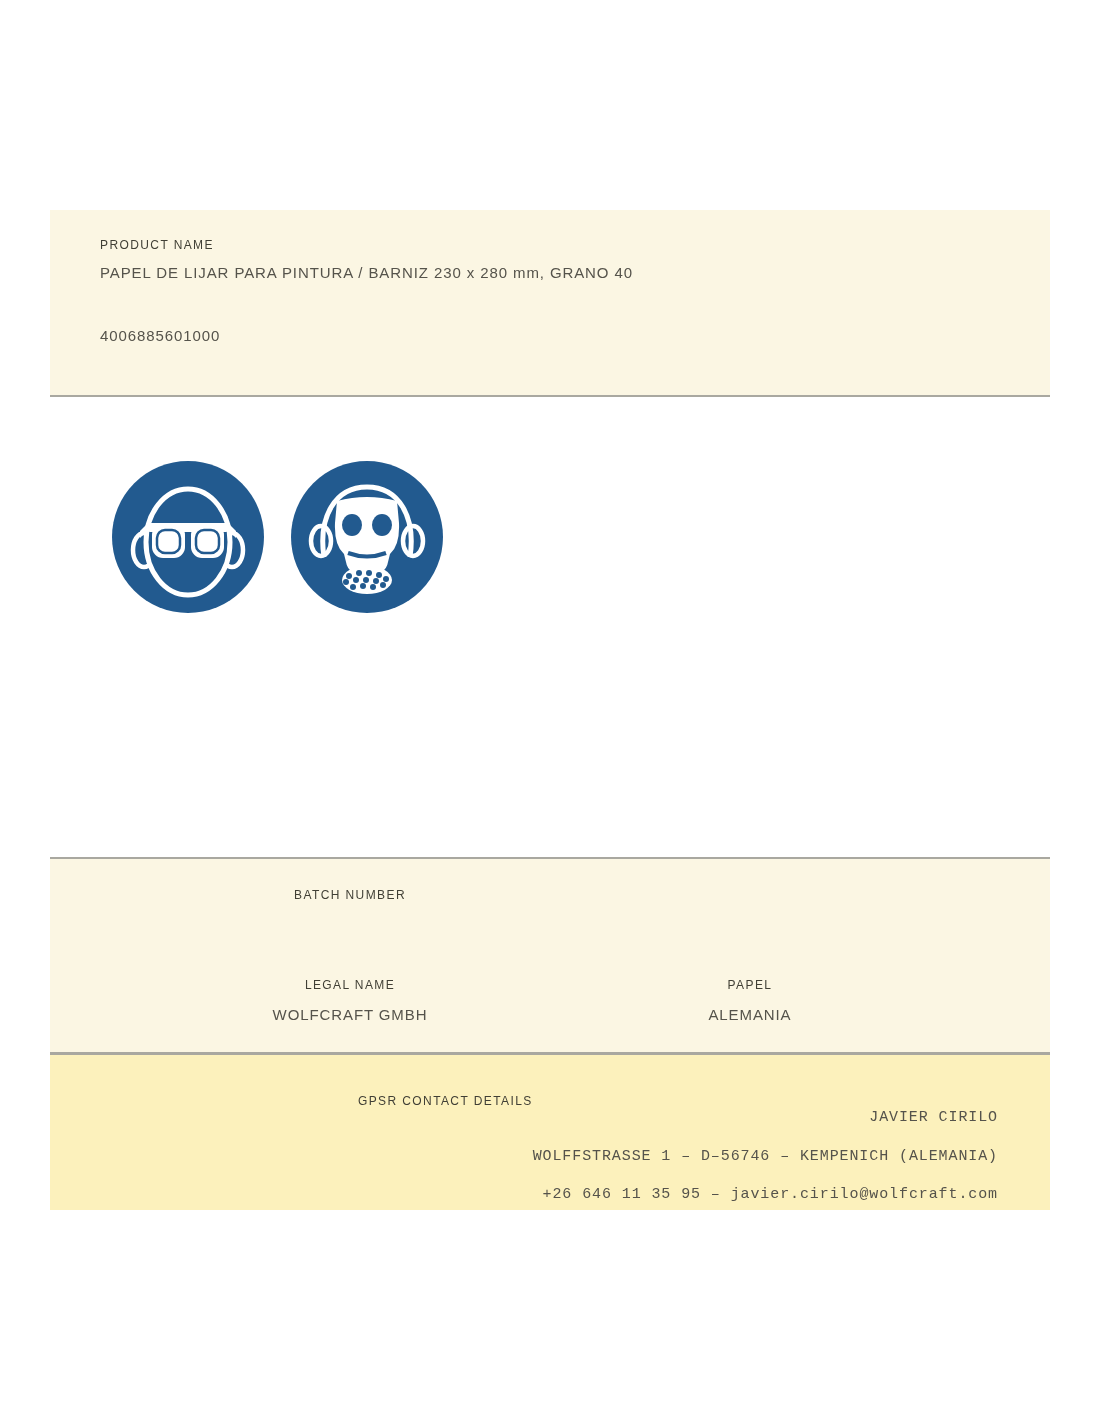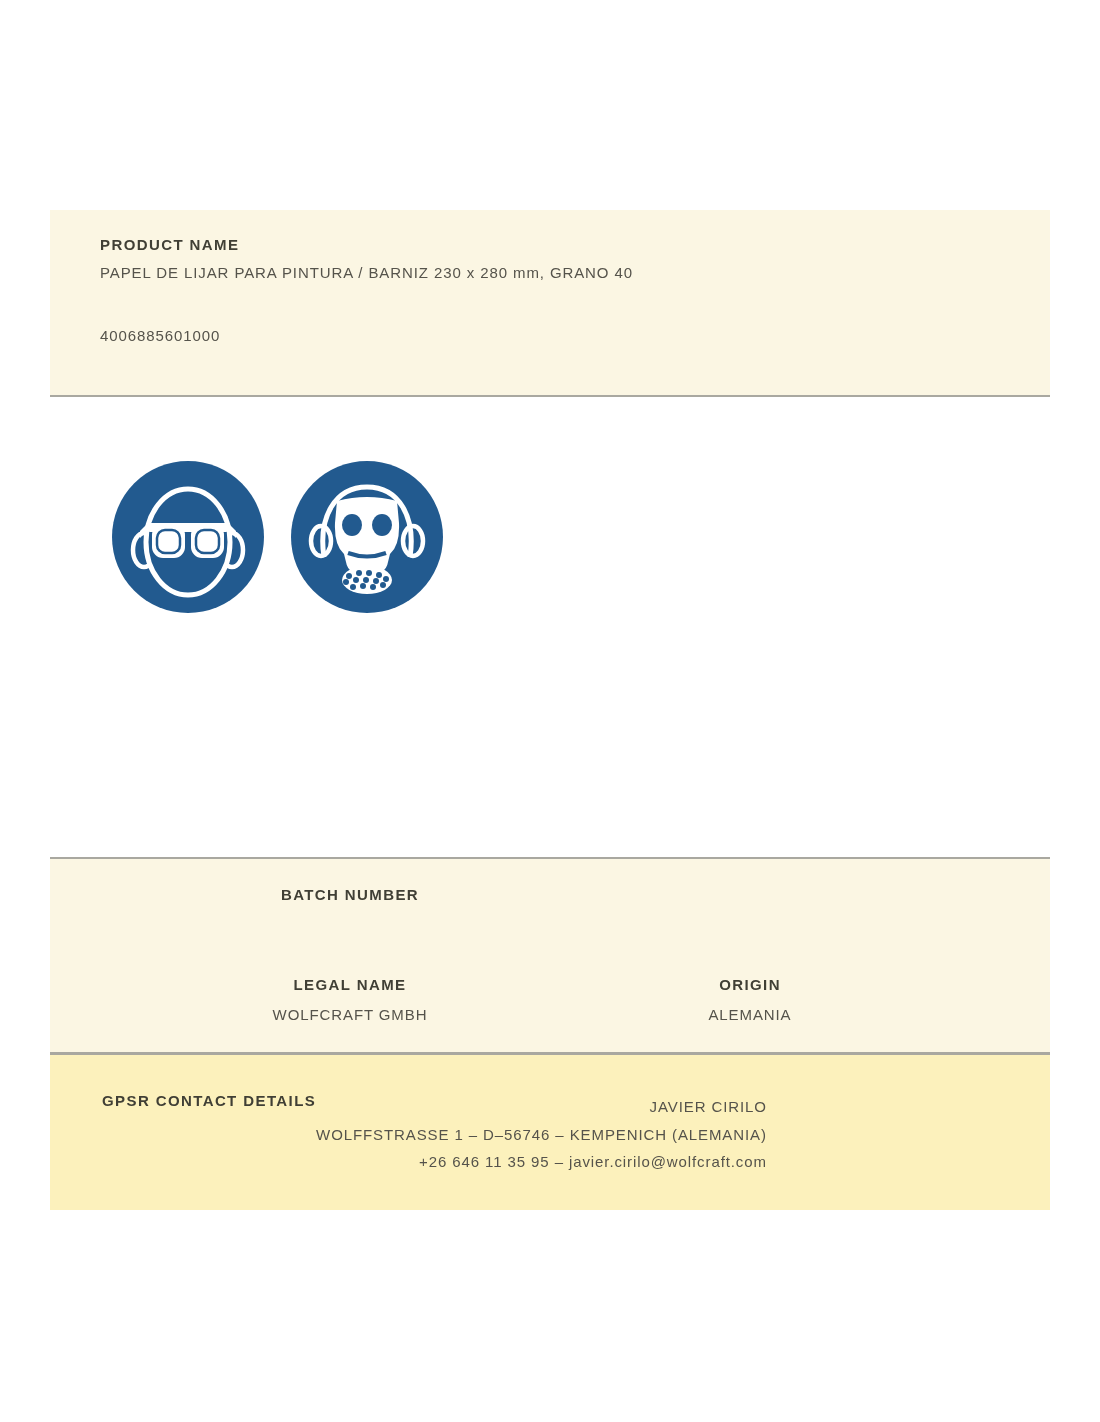--- a/index.html
+++ b/index.html
@@ -17,26 +17,26 @@
   }
   .sec{position:absolute;left:50px;width:1000px;box-sizing:border-box;}
 
   
   #product-section{
     top:210px;height:187px;background:var(--cream-bg);
     border-bottom:2px solid var(--divider-gray);
     padding:27px 50px 0 50px;
   }
   .label{
-    font-size:15px;font-weight:bold;color:var(--heading-text);
+    font-size:12px;font-weight:normal;color:var(--heading-text);
     letter-spacing:1.4px;line-height:16px;
   }
   .value{
     font-size:15px;color:var(--body-text);
-    letter-spacing:0.9px;line-height:16px;
+    letter-spacing:0.9px;line-height:16px;margin-top:11px;
   }
   #product-section .label{margin-bottom:12px;}
   #product-name-value{margin-bottom:47px;}
   #ean-value{}
 
   
   #icons-row{position:absolute;left:112px;top:461px;display:flex;gap:27px;}
   #icons-row svg{display:block;}
 
   
@@ -49,23 +49,23 @@
   .batch-row{display:flex;}
   .batch-cell{width:400px;text-align:center;}
   .row-1{margin-top:28px;}
   .row-2{margin-top:74px;}
   .batch-cell .value{margin-top:14px;}
 
   
   #gpsr-section{
     top:1055px;height:155px;background:var(--yellow-bg);
     padding:38px 52px 0 52px;
-    display:flex;justify-content:flex-start;align-items:flex-start;
+    display:flex;justify-content:flex-end;align-items:flex-start;
   }
-  #gpsr-contact-block{text-align:right;}
+  #gpsr-contact-block{text-align:right;font-family:Liberation Mono, monospace;}
   #gpsr-contact-block .value{line-height:27.5px;}
 </style>
 </head>
 <body>
 
 <div class="page">
 
   <div class="sec" id="product-section">
     <div class="label">PRODUCT NAME</div>
     <div class="value" id="product-name-value">PAPEL DE LIJAR PARA PINTURA / BARNIZ 230 x 280 mm, GRANO 40</div>
@@ -123,21 +123,21 @@
         <div class="batch-cell">
           <div class="label">BATCH NUMBER</div>
         </div>
       </div>
       <div class="batch-row row-2">
         <div class="batch-cell">
           <div class="label">LEGAL NAME</div>
           <div class="value">WOLFCRAFT GMBH</div>
         </div>
         <div class="batch-cell">
-          <div class="label">ORIGIN</div>
+          <div class="label">PAPEL</div>
           <div class="value">ALEMANIA</div>
         </div>
       </div>
     </div>
   </div>
 
   <div class="sec" id="gpsr-section">
     <div class="label">GPSR CONTACT DETAILS</div>
     <div id="gpsr-contact-block">
       <div class="value">JAVIER CIRILO</div>

